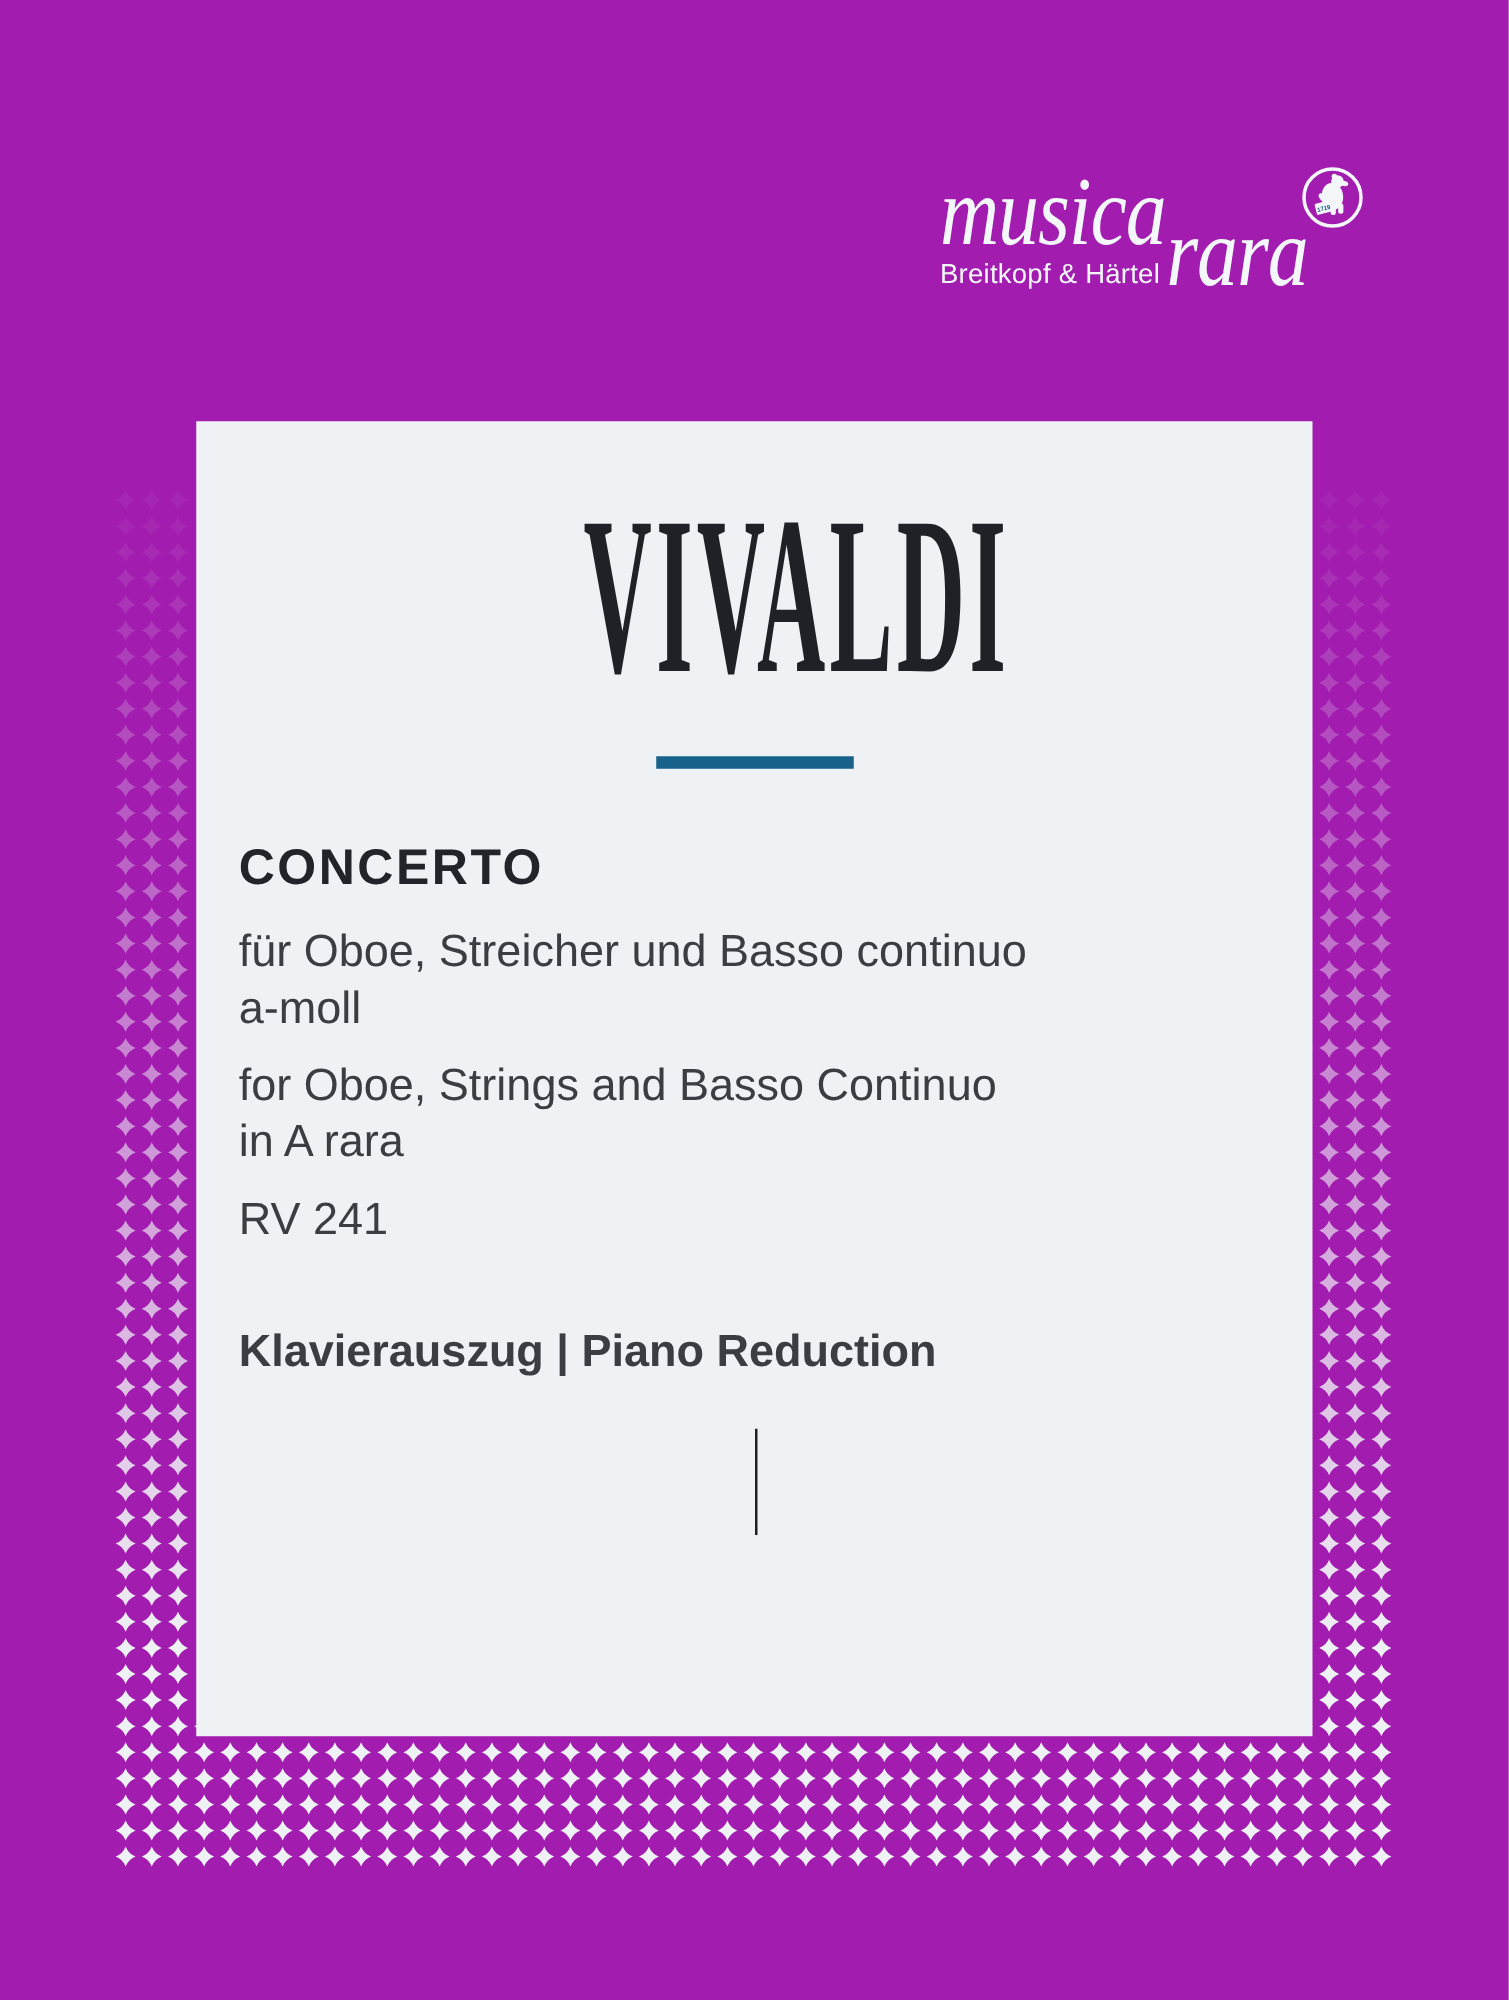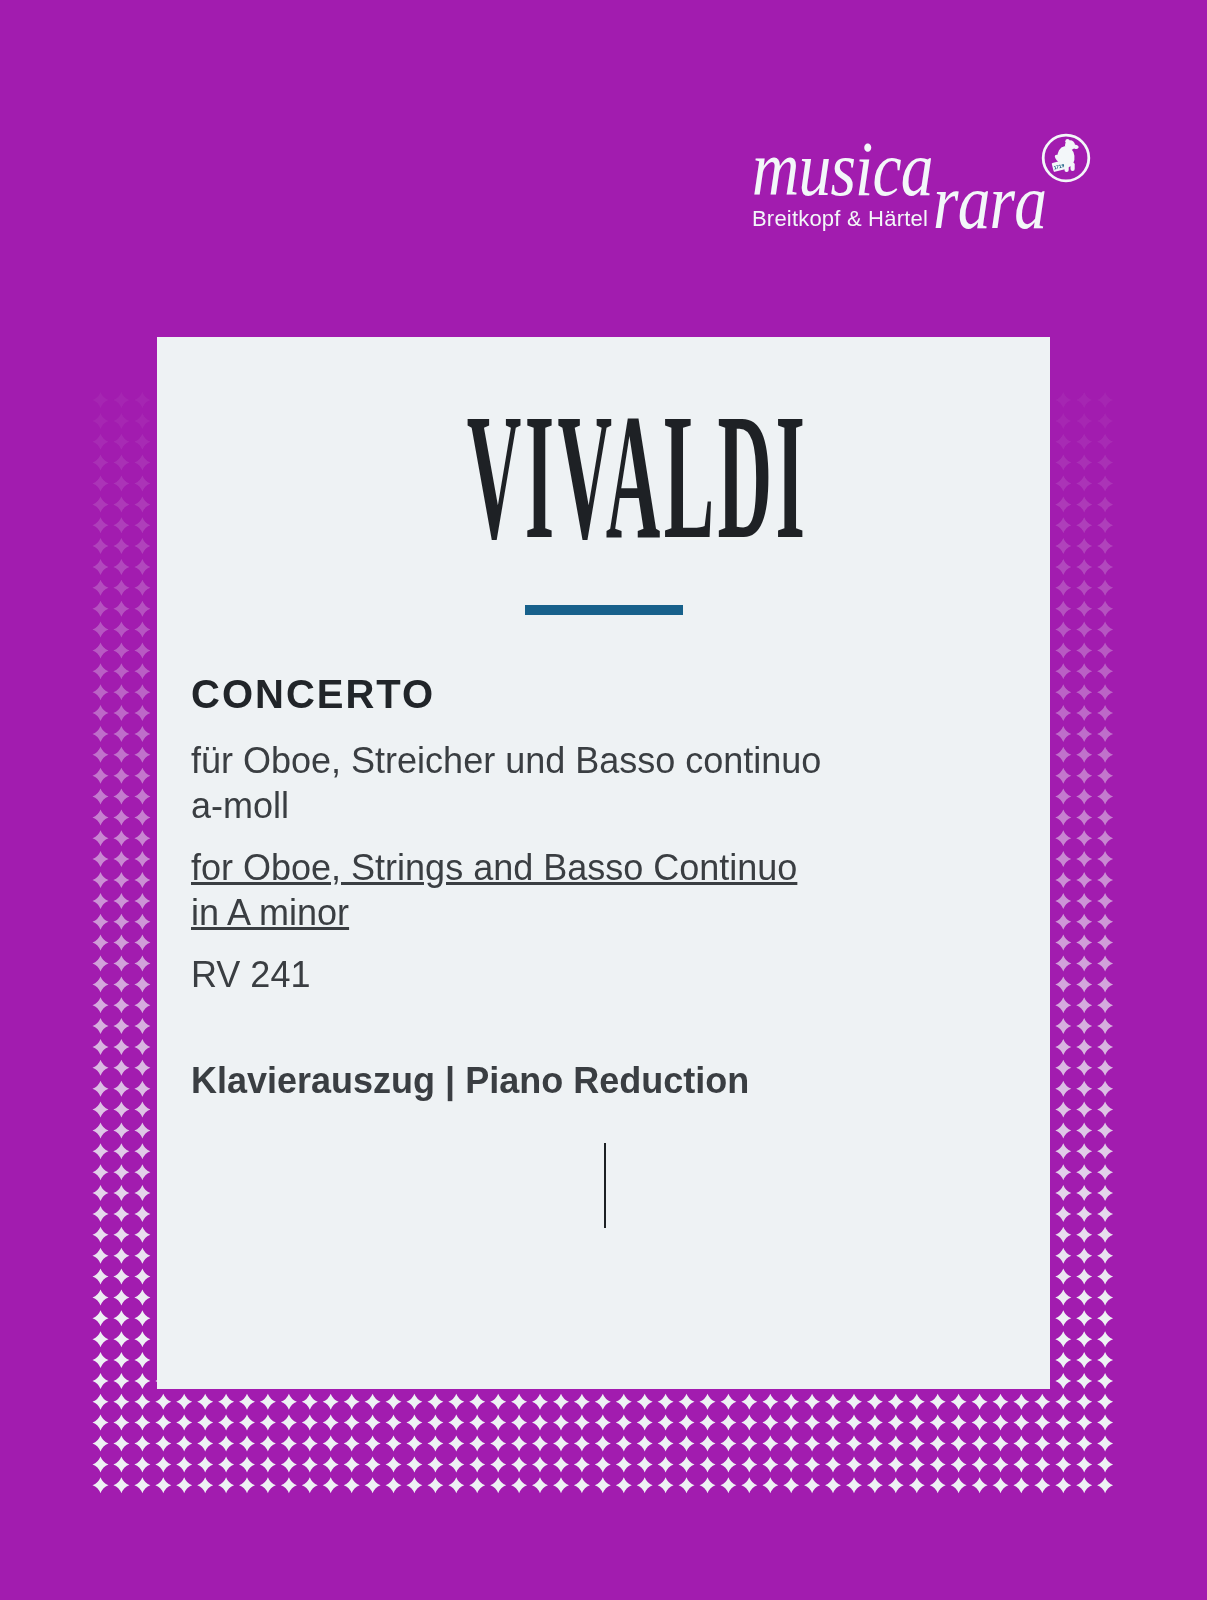--- a/index.html
+++ b/index.html
@@ -25,21 +25,21 @@
   .composer-row{top:50px;display:flex;justify-content:center;}
   .composer{display:inline-block;font:700 180px/1 "Liberation Serif",serif;letter-spacing:8px;
             color:#1E2125;transform:scaleX(.42);transform-origin:center top;white-space:nowrap;}
 
   .accent-bar{position:absolute;left:50%;margin-left:-79px;top:268px;width:158px;height:10px;background:#17618B;}
 
   .work-title{top:333px;font:700 40px/48px "Liberation Sans",sans-serif;letter-spacing:2px;color:#212529;}
 
   .sub{font:400 36px/45px "Liberation Sans",sans-serif;color:#3A3E42;}
   .sub-de{top:401px;}
-  .sub-en{top:508px;text-decoration:underline;}
+  .sub-en{top:508px;}
   .rv{top:615px;}
   .edition{top:721px;font-weight:bold;}
 
   .vline{position:absolute;left:50%;margin-left:0;top:806px;width:2px;height:85px;background:#1D2124;}
 
   .plate{top:948px;font:italic 400 33px/40px "Liberation Serif",serif;letter-spacing:1px;color:#16191C;}
 </style>
 </head>
 <body>
 
@@ -653,21 +653,21 @@
 
     <div class="row sub sub-de">
       <div>für Oboe, Streicher und Basso continuo</div>
       <div>a-moll</div>
     </div>
 
     <div class="row work-title">CONCERTO</div>
 
     <div class="row sub sub-en">
       <div>for Oboe, Strings and Basso Continuo</div>
-      <div>in A minor</div>
+      <div>in A rara</div>
     </div>
 
     <div class="row sub rv">RV 241</div>
 
     <div class="row sub edition">Klavierauszug | Piano Reduction</div>
 
     <div class="vline"></div>
 
   </div>
 </div>

